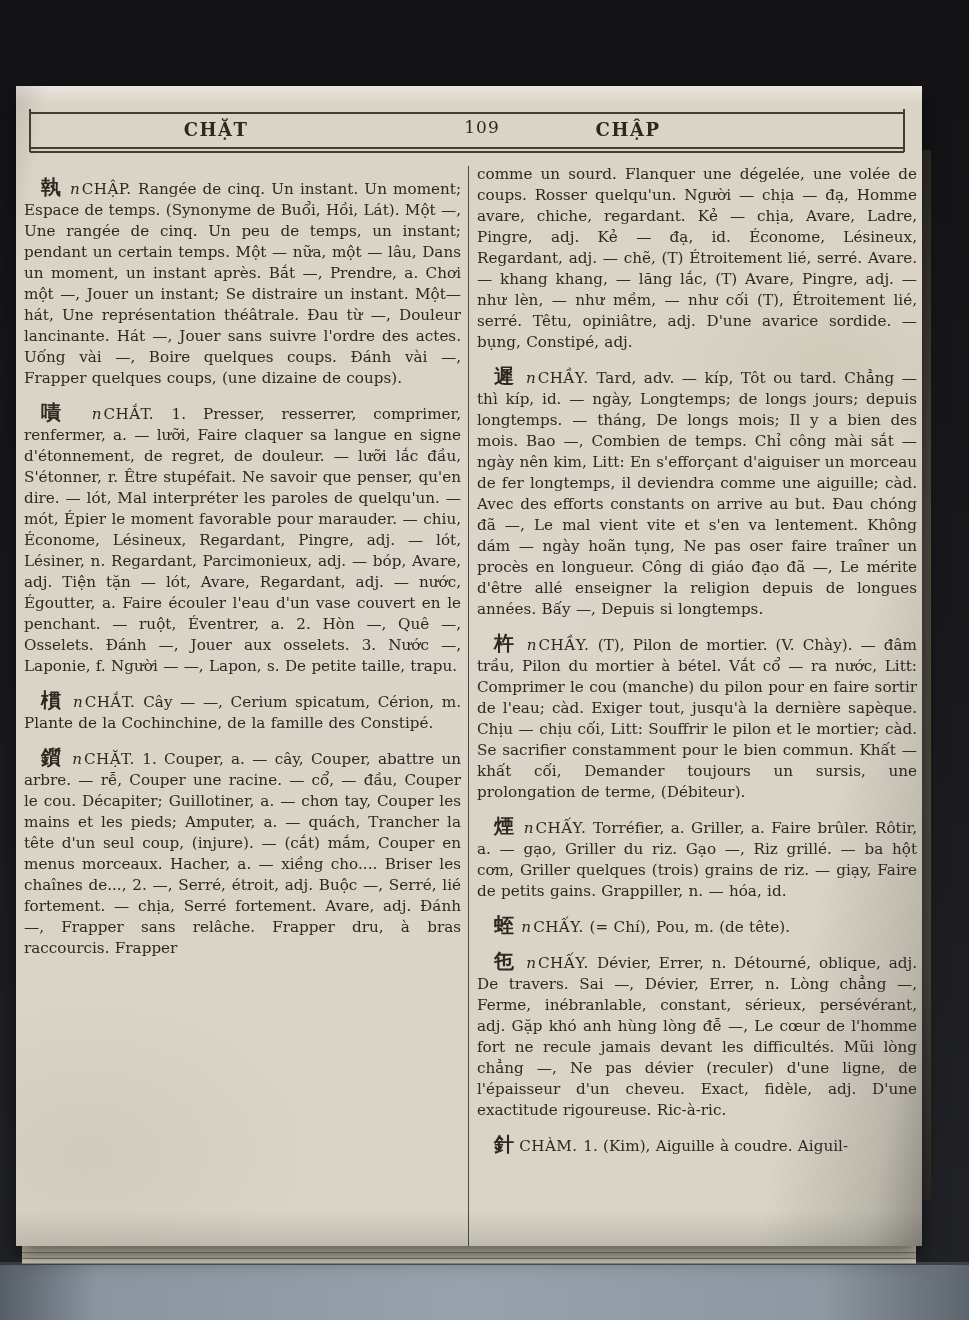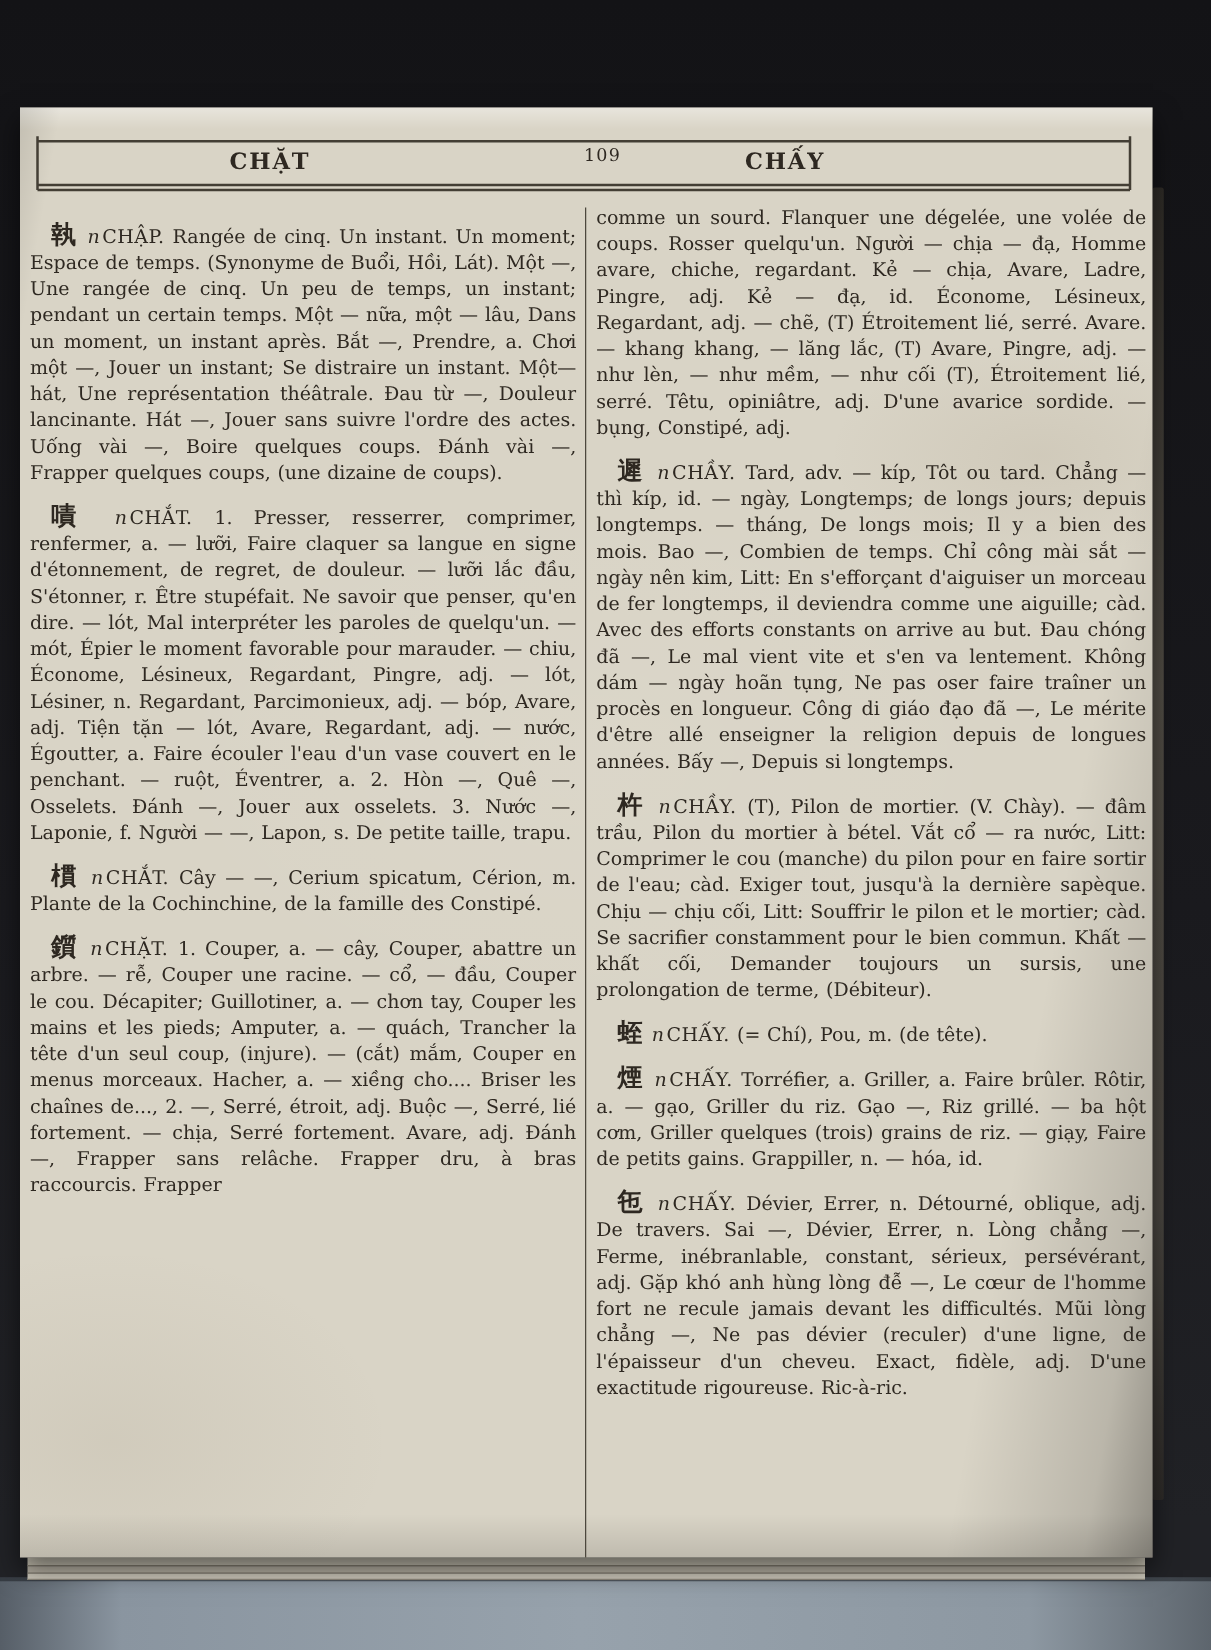--- a/index.html
+++ b/index.html
@@ -51,21 +51,21 @@
   }
   .header-band::before,.header-band::after{
     content:"";position:absolute;top:-5px;bottom:-5px;width:2px;background:#433e34;
   }
   .header-band::before{left:-1px}
   .header-band::after{right:-1px}
   .rule2{position:absolute;left:14px;right:18px;top:65px;height:0;border-top:2px solid #433e34;}
   .hw{position:absolute;top:5px;transform:translateX(-50%);font-weight:bold;font-size:18px;letter-spacing:1.5px;white-space:nowrap;}
   .hw.l{left:186px}
   .hw.r{left:598px}
-  .pageno{position:absolute;top:3px;left:452px;transform:translateX(-50%);font-size:14px;letter-spacing:1px;}
+  .pageno{position:absolute;top:3px;left:452px;transform:translateX(-50%);font-size:17px;letter-spacing:1px;}
   
   .textbody{position:absolute;left:8px;top:78px;width:893px;height:1086px;overflow:hidden;}
   .col{position:absolute;top:0;height:100%;overflow:hidden;text-align:justify;font-size:15.2px;line-height:21px;word-spacing:.5px;}
   .col.left{left:0;width:437px;}
   .col.right{left:453px;width:440px;}
   .divider{position:absolute;left:444px;top:2px;width:1px;height:1080px;background:#4c473d;}
   p.entry{margin:13px 0 0 0;text-indent:17px;}
   p.cont{margin:0;text-indent:0;}
   .glyph{font-size:20px;font-weight:bold;line-height:1;}
   .pfx{font-style:italic;padding:0 2px;}
@@ -80,36 +80,37 @@
   <div class="stack s1"></div>
   <div class="stack s2"></div>
   <div class="stack s3"></div>
   <div class="fore-edge"></div>
 
   <div class="page">
 
     <div class="header-band">
       <span class="hw l">CHẶT</span>
       <span class="pageno">109</span>
-      <span class="hw r">CHẤY</span>
+      <span class="hw r">CHẬP</span>
     </div>
     <div class="rule2"></div>
 
     <div class="textbody">
       <div class="col left">
           <p class="entry"><span class="glyph">執</span> <span class="pfx">n</span><span class="head">CHẬP. </span><span>Rangée de cinq. Un instant. Un moment; Espace de temps. (Synonyme de Buổi, Hồi, Lát). Một —, Une rangée de cinq. Un peu de temps, un instant; pendant un certain temps. Một — nữa, một — lâu, Dans un moment, un instant après. Bắt —, Prendre, a. Chơi một —, Jouer un instant; Se distraire un instant. Một—hát, Une représentation théâtrale. Đau từ —, Douleur lancinante. Hát —, Jouer sans suivre l'ordre des actes. Uống vài —, Boire quelques coups. Đánh vài —, Frapper quelques coups, (une dizaine de coups).</span></p>
           <p class="entry"><span class="glyph">嘖</span> <span class="pfx">n</span><span class="head">CHẮT. </span><span>1. Presser, resserrer, comprimer, renfermer, a. — lưỡi, Faire claquer sa langue en signe d'étonnement, de regret, de douleur. — lưỡi lắc đầu, S'étonner, r. Être stupéfait. Ne savoir que penser, qu'en dire. — lót, Mal interpréter les paroles de quelqu'un. — mót, Épier le moment favorable pour marauder. — chiu, Économe, Lésineux, Regardant, Pingre, adj. — lót, Lésiner, n. Regardant, Parcimonieux, adj. — bóp, Avare, adj. Tiện tặn — lót, Avare, Regardant, adj. — nước, Égoutter, a. Faire écouler l'eau d'un vase couvert en le penchant. — ruột, Éventrer, a. 2. Hòn —, Quê —, Osselets. Đánh —, Jouer aux osselets. 3. Nước —, Laponie, f. Người — —, Lapon, s. De petite taille, trapu.</span></p>
           <p class="entry"><span class="glyph">樌</span> <span class="pfx">n</span><span class="head">CHẮT. </span><span>Cây — —, Cerium spicatum, Cérion, m. Plante de la Cochinchine, de la famille des Constipé.</span></p>
           <p class="entry"><span class="glyph">鑕</span> <span class="pfx">n</span><span class="head">CHẶT. </span><span>1. Couper, a. — cây, Couper, abattre un arbre. — rễ, Couper une racine. — cổ, — đầu, Couper le cou. Décapiter; Guillotiner, a. — chơn tay, Couper les mains et les pieds; Amputer, a. — quách, Trancher la tête d'un seul coup, (injure). — (cắt) mắm, Couper en menus morceaux. Hacher, a. — xiềng cho.... Briser les chaînes de..., 2. —, Serré, étroit, adj. Buộc —, Serré, lié fortement. — chịa, Serré fortement. Avare, adj. Đánh —, Frapper sans relâche. Frapper dru, à bras raccourcis. Frapper</span></p>
         </div>
       <div class="divider"></div>
       <div class="col right">
           <p class="entry cont"><span>comme un sourd. Flanquer une dégelée, une volée de coups. Rosser quelqu'un. Người — chịa — đạ, Homme avare, chiche, regardant. Kẻ — chịa, Avare, Ladre, Pingre, adj. Kẻ — đạ, id. Économe, Lésineux, Regardant, adj. — chẽ, (T) Étroitement lié, serré. Avare. — khang khang, — lăng lắc, (T) Avare, Pingre, adj. — như lèn, — như mềm, — như cối (T), Étroitement lié, serré. Têtu, opiniâtre, adj. D'une avarice sordide. — bụng, Constipé, adj.</span></p>
           <p class="entry"><span class="glyph">遲</span> <span class="pfx">n</span><span class="head">CHẦY. </span><span>Tard, adv. — kíp, Tôt ou tard. Chẳng — thì kíp, id. — ngày, Longtemps; de longs jours; depuis longtemps. — tháng, De longs mois; Il y a bien des mois. Bao —, Combien de temps. Chỉ công mài sắt — ngày nên kim, Litt: En s'efforçant d'aiguiser un morceau de fer longtemps, il deviendra comme une aiguille; càd. Avec des efforts constants on arrive au but. Đau chóng đã —, Le mal vient vite et s'en va lentement. Không dám — ngày hoãn tụng, Ne pas oser faire traîner un procès en longueur. Công di giáo đạo đã —, Le mérite d'être allé enseigner la religion depuis de longues années. Bấy —, Depuis si longtemps.</span></p>
           <p class="entry"><span class="glyph">杵</span> <span class="pfx">n</span><span class="head">CHẦY. </span><span>(T), Pilon de mortier. (V. Chày). — đâm trầu, Pilon du mortier à bétel. Vắt cổ — ra nước, Litt: Comprimer le cou (manche) du pilon pour en faire sortir de l'eau; càd. Exiger tout, jusqu'à la dernière sapèque. Chịu — chịu cối, Litt: Souffrir le pilon et le mortier; càd. Se sacrifier constamment pour le bien commun. Khất — khất cối, Demander toujours un sursis, une prolongation de terme, (Débiteur).</span></p>
+          <p class="entry"><span class="glyph">煙</span> <span class="pfx">n</span><span class="head">CHẤY. </span><span>Torréfier, a. Griller, a. Faire brûler. Rôtir, a. — gạo, Griller du riz. Gạo —, Riz grillé. — ba hột cơm, Griller quelques (trois) grains de riz. — giạy, Faire de petits gains. Grappiller, n. — hóa, id.</span></p>
           <p class="entry"><span class="glyph">蛭</span> <span class="pfx">n</span><span class="head">CHẤY. </span><span>(= Chí), Pou, m. (de tête).</span></p>
-          <p class="entry"><span class="glyph">煙</span> <span class="pfx">n</span><span class="head">CHẤY. </span><span>Torréfier, a. Griller, a. Faire brûler. Rôtir, a. — gạo, Griller du riz. Gạo —, Riz grillé. — ba hột cơm, Griller quelques (trois) grains de riz. — giạy, Faire de petits gains. Grappiller, n. — hóa, id.</span></p>
           <p class="entry"><span class="glyph">㐌</span> <span class="pfx">n</span><span class="head">CHẤY. </span><span>Dévier, Errer, n. Détourné, oblique, adj. De travers. Sai —, Dévier, Errer, n. Lòng chẳng —, Ferme, inébranlable, constant, sérieux, persévérant, adj. Gặp khó anh hùng lòng đễ —, Le cœur de l'homme fort ne recule jamais devant les difficultés. Mũi lòng chẳng —, Ne pas dévier (reculer) d'une ligne, de l'épaisseur d'un cheveu. Exact, fidèle, adj. D'une exactitude rigoureuse. Ric-à-ric.</span></p>
+          <p class="entry"><span class="glyph">針</span> <span class="head">CHÀM. </span><span>1. (Kim), Aiguille à coudre. Aiguil-</span></p>
         </div>
     </div>
 
   </div>
 </div>
 
 </body></html>

